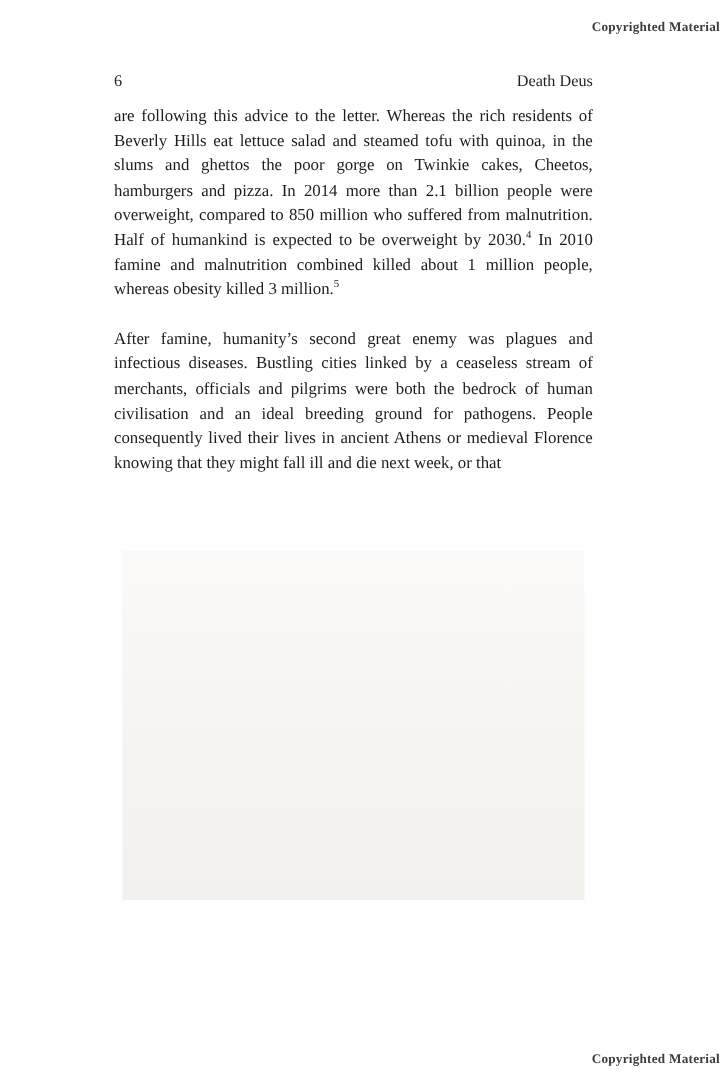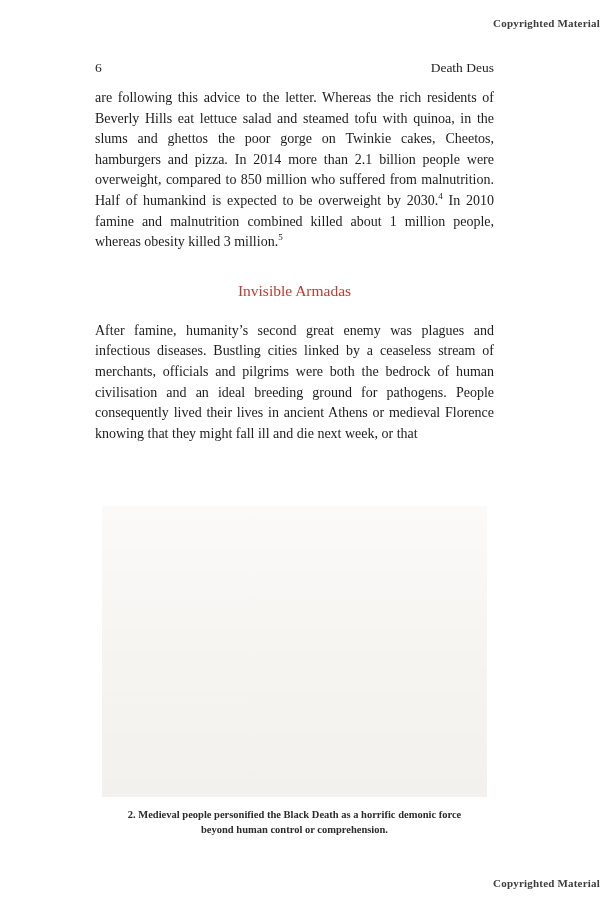--- a/index.html
+++ b/index.html
@@ -76,26 +76,21 @@
 
 <div class="content">
 
   <div class="running-header">
     <span>6</span>
     <span>Death Deus</span>
   </div>
 
   <p class="body-text"><span>are following this advice to the letter. Whereas the rich residents of Beverly Hills eat lettuce salad and steamed tofu with quinoa, in the slums and ghettos the poor gorge on Twinkie cakes, Cheetos, hamburgers and pizza. In 2014 more than 2.1 billion people were overweight, compared to 850 million who suffered from malnutrition. Half of humankind is expected to be overweight by 2030.</span><sup>4</sup><span> In 2010 famine and malnutrition combined killed about 1 million people, whereas obesity killed 3 million.</span><sup>5</sup></p>
 
-  <h2 class="section-heading" style="color: rgb(193, 58, 43);">Invisible Armadas</h2>
 
   <p class="body-text second">After famine, humanity’s second great enemy was plagues and infectious diseases. Bustling cities linked by a ceaseless stream of merchants, officials and pilgrims were both the bedrock of human civilisation and an ideal breeding ground for pathogens. People consequently lived their lives in ancient Athens or medieval Florence knowing that they might fall ill and die next week, or that</p>
 
   <div class="figure"></div>
 
-  <div class="caption">
-    <span>2. Medieval people personified the Black Death as a horrific demonic force</span>
-    <span>beyond human control or comprehension.</span>
-  </div>
 
 </div>
 
 <div class="copyright bottom">Copyrighted Material</div>
 
 </body></html>

